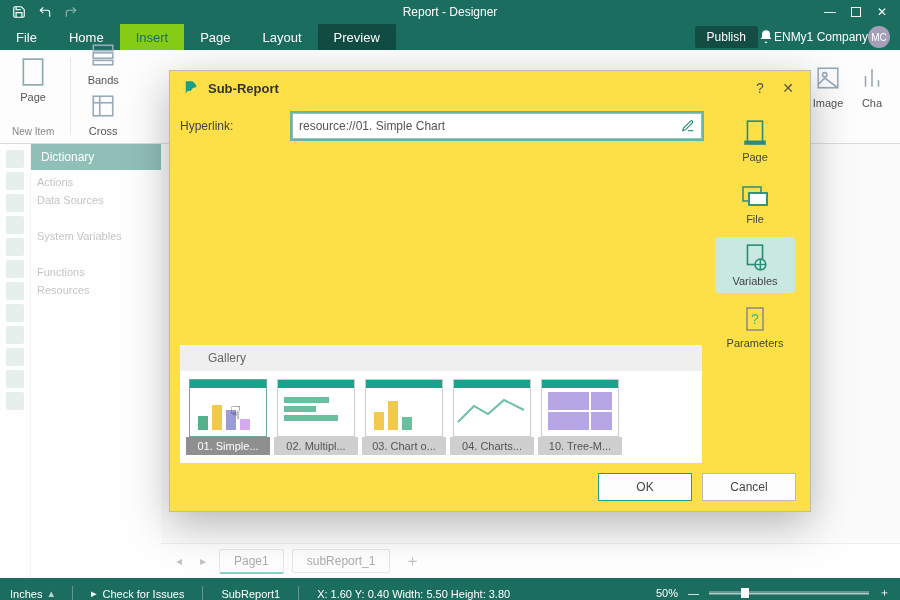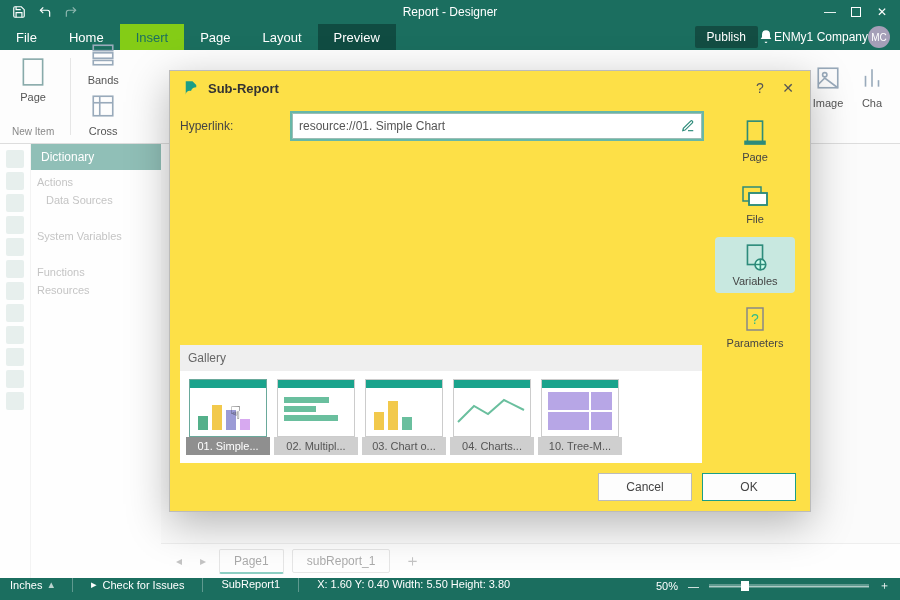--- a/index.html
+++ b/index.html
@@ -35,21 +35,21 @@
 .dict-hdr{background:#207f6e;color:#fff;font-size:12px;padding:6px 10px}
 .dict-body{padding:6px;color:#888;font-size:11px}
 .canvas{flex:1;position:relative;background:#f6f6f6}
 
 .pagetabs{position:absolute;bottom:0;left:0;right:0;height:34px;border-top:1px solid #ddd;background:#fdfdfd;display:flex;align-items:center;gap:8px;padding:0 10px}
 .pt-arrow{color:#888;width:16px;text-align:center}
 .pt-tab{padding:4px 14px;border:1px solid #ccc;font-size:12px;color:#555;border-radius:2px}
 .pt-tab.sel{border-bottom:2px solid #1b9e87}
 .pt-add{color:#888;font-size:16px;margin-left:6px}
 
-.status{height:22px;background:#1b6e5f;color:#fff;display:flex;align-items:flex-start;font-size:11px;gap:18px;padding:0 10px}
+.status{height:22px;background:#1b6e5f;color:#fff;display:flex;align-items:flex-end;font-size:11px;gap:18px;padding:0 10px}
 .status .seg{display:flex;align-items:center;gap:6px}
 .status .sep{width:1px;height:14px;background:rgba(255,255,255,.3)}
 .zoom{display:flex;align-items:center;gap:10px;margin-left:auto}
 .zslider{width:160px;height:4px;background:rgba(255,255,255,.3);position:relative}
 .zslider::before{content:"";position:absolute;left:0;right:0;top:50%;height:1px;background:rgba(255,255,255,.5)}
 .zthumb{position:absolute;top:-3px;left:32px;width:8px;height:10px;background:#fff}
 
 .dim{position:absolute;inset:0;background:rgba(255,255,255,.5)}
 
 .dialog{position:absolute;left:169px;top:70px;width:640px;height:440px;background:#fde047;border:1px solid #bbb;box-shadow:0 12px 40px rgba(0,0,0,.28);display:flex;flex-direction:column}
@@ -62,21 +62,21 @@
 .frow{display:flex;align-items:center;gap:12px;margin:4px 0}
 .flabel{width:100px;color:#444}
 .finput{flex:1;position:relative}
 .finput input{width:100%;height:26px;border:1px solid #9cbdb6;outline:2px solid #67b7a7;padding:0 28px 0 6px;font-family:inherit;font-size:12px;box-sizing:border-box;color:#555}
 .finput .ed{position:absolute;right:4px;top:3px;width:20px;height:20px;color:#2d8b7a;display:flex;align-items:center;justify-content:center}
 .sidepanel{width:90px;display:flex;flex-direction:column;align-items:center;gap:6px;padding-top:4px}
 .sp-item{width:80px;display:flex;flex-direction:column;align-items:center;gap:4px;padding:6px 0;border-radius:4px;font-size:11px;color:#444}
 .sp-item.sel{background:#c8e8e0}
 .sp-ic{width:30px;height:28px;display:flex;align-items:center;justify-content:center}
 
-.gallery-hdr{background:#efefef;color:#666;font-size:12px;padding:6px 8px;margin-top:0}
+.gallery-hdr{background:#efefef;color:#666;font-size:12px;padding:6px 28px;margin-top:0}
 .gallery{display:flex;gap:8px;padding:8px;background:#fff}
 .gcard{width:80px;display:flex;flex-direction:column;align-items:center}
 .gthumb{width:76px;height:56px;background:#fff;border:1px solid #ccc;position:relative;overflow:hidden}
 .gthumb .top{position:absolute;top:0;left:0;right:0;height:8px;background:#1aa38c}
 .gcap{width:80px;background:#cfcfcf;color:#555;font-size:11px;text-align:center;padding:3px 2px;white-space:nowrap;overflow:hidden;text-overflow:ellipsis}
 .gcard.sel .gcap{background:#8f8f8f;color:#fff}
 .gcard.sel .gthumb{border-color:#6aa99b}
 .cursor{position:absolute;left:40px;top:22px;font-size:18px;color:#333}
 
 .dlg-footer{display:flex;justify-content:flex-end;gap:10px;padding:10px 14px}
@@ -219,21 +219,21 @@
       <div class="lr-ic"></div>
       <div class="lr-ic"></div>
       <div class="lr-ic"></div>
       <div class="lr-ic"></div>
       <div class="lr-ic"></div>
     </div>
     <div class="midpanel">
       <div class="dict-hdr">Dictionary</div>
       <div class="dict-body">
         <div style="">Actions</div>
-        <div style="margin:6px 9px">Data Sources</div>
+        <div style="margin:6px 0">Data Sources</div>
         <div style="margin:24px 0">System Variables</div>
         <div style="margin:6px 0">Functions</div>
         <div style="margin:6px 0">Resources</div>
       </div>
     </div>
     <div class="canvas">
       <div class="pagetabs">
         <div class="pt-arrow">◂</div>
         <div class="pt-arrow">▸</div>
         <div class="pt-tab sel">Page1</div>
@@ -388,16 +388,16 @@
             <svg width="24" height="28" viewBox="0 0 24 28" fill="none" stroke="#888" stroke-width="1.5">
               <rect x="4" y="3" width="16" height="22"></rect>
               <text x="12" y="19" text-anchor="middle" font-size="14" fill="#3b8" stroke="none">?</text>
             </svg>
           </div>
         <span>Parameters</span>
       </div>
     </div>
   </div>
   <div class="dlg-footer">
+    <div class="dbtn primary">OK</div>
     <div class="dbtn">Cancel</div>
-    <div class="dbtn primary">OK</div>
   </div>
 </div>
 
 </body></html>

